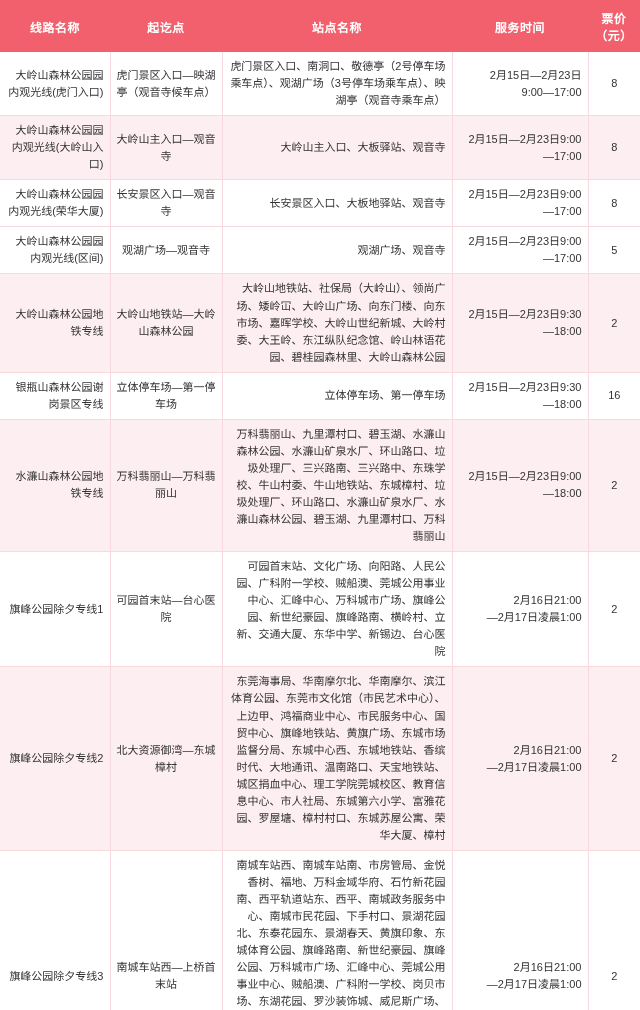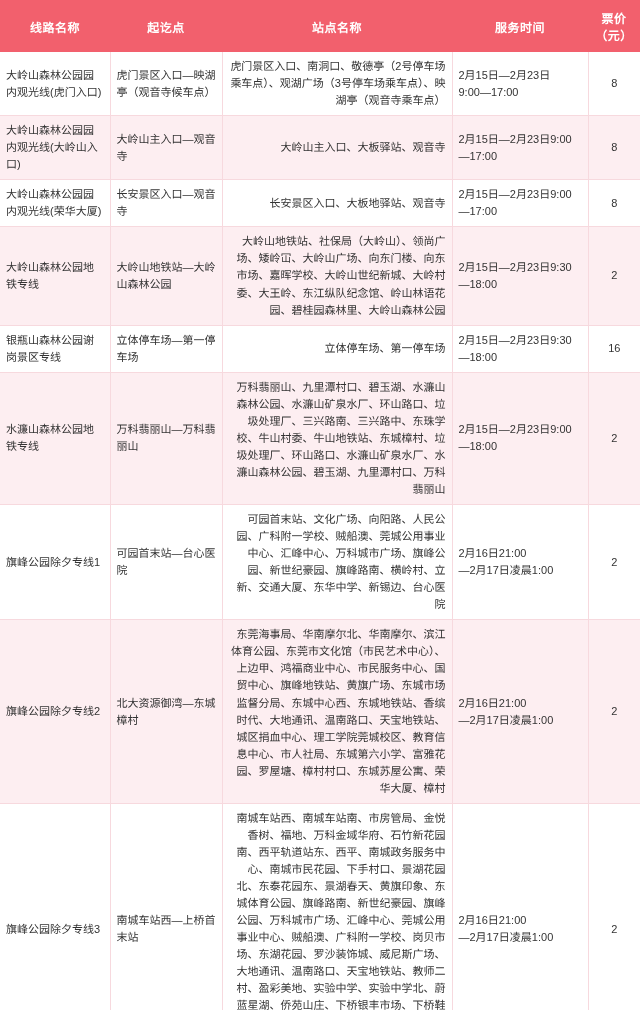--- a/index.html
+++ b/index.html
@@ -45,32 +45,33 @@
     border-bottom: 1px solid #f7d9de;
     word-break: break-all;
   }
   #route-table tbody td:last-child {
     border-right: none;
   }
   #route-table tbody tr.row-odd  td { background: #ffffff; }
   #route-table tbody tr.row-even td { background: #fdeef1; }
 
   td.cell-name {
-    text-align: left;
+    text-align: right;
     line-height: 1.5;
   }
   td.cell-termini {
+    text-align: center;
     line-height: 1.5;
   }
   td.cell-stops {
     text-align: right;
     line-height: 1.6;
   }
   td.cell-time {
-    text-align: left;
+    text-align: right;
     line-height: 1.5;
     white-space: pre-line;
   }
   td.cell-fare {
     text-align: center;
   }
 </style>
 </head>
 <body>
 
@@ -107,20 +108,27 @@
         <td class="cell-time">2月15日—2月23日9:00—17:00</td>
         <td class="cell-fare">8</td>
       </tr>
       <tr class="row-odd">
         <td class="cell-name">大岭山森林公园园内观光线(荣华大厦)</td>
         <td class="cell-termini">长安景区入口—观音寺</td>
         <td class="cell-stops">长安景区入口、大板地驿站、观音寺</td>
         <td class="cell-time">2月15日—2月23日9:00—17:00</td>
         <td class="cell-fare">8</td>
       </tr>
+      <tr class="row-odd">
+        <td class="cell-name">大岭山森林公园园内观光线(区间)</td>
+        <td class="cell-termini">观湖广场—观音寺</td>
+        <td class="cell-stops">观湖广场、观音寺</td>
+        <td class="cell-time">2月15日—2月23日9:00—17:00</td>
+        <td class="cell-fare">5</td>
+      </tr>
       <tr class="row-even">
         <td class="cell-name">大岭山森林公园地铁专线</td>
         <td class="cell-termini">大岭山地铁站—大岭山森林公园</td>
         <td class="cell-stops">大岭山地铁站、社保局（大岭山）、领尚广场、矮岭冚、大岭山广场、向东门楼、向东市场、嘉晖学校、大岭山世纪新城、大岭村委、大王岭、东江纵队纪念馆、岭山林语花园、碧桂园森林里、大岭山森林公园</td>
         <td class="cell-time">2月15日—2月23日9:30—18:00</td>
         <td class="cell-fare">2</td>
       </tr>
       <tr class="row-odd">
         <td class="cell-name">银瓶山森林公园谢岗景区专线</td>
         <td class="cell-termini">立体停车场—第一停车场</td>

